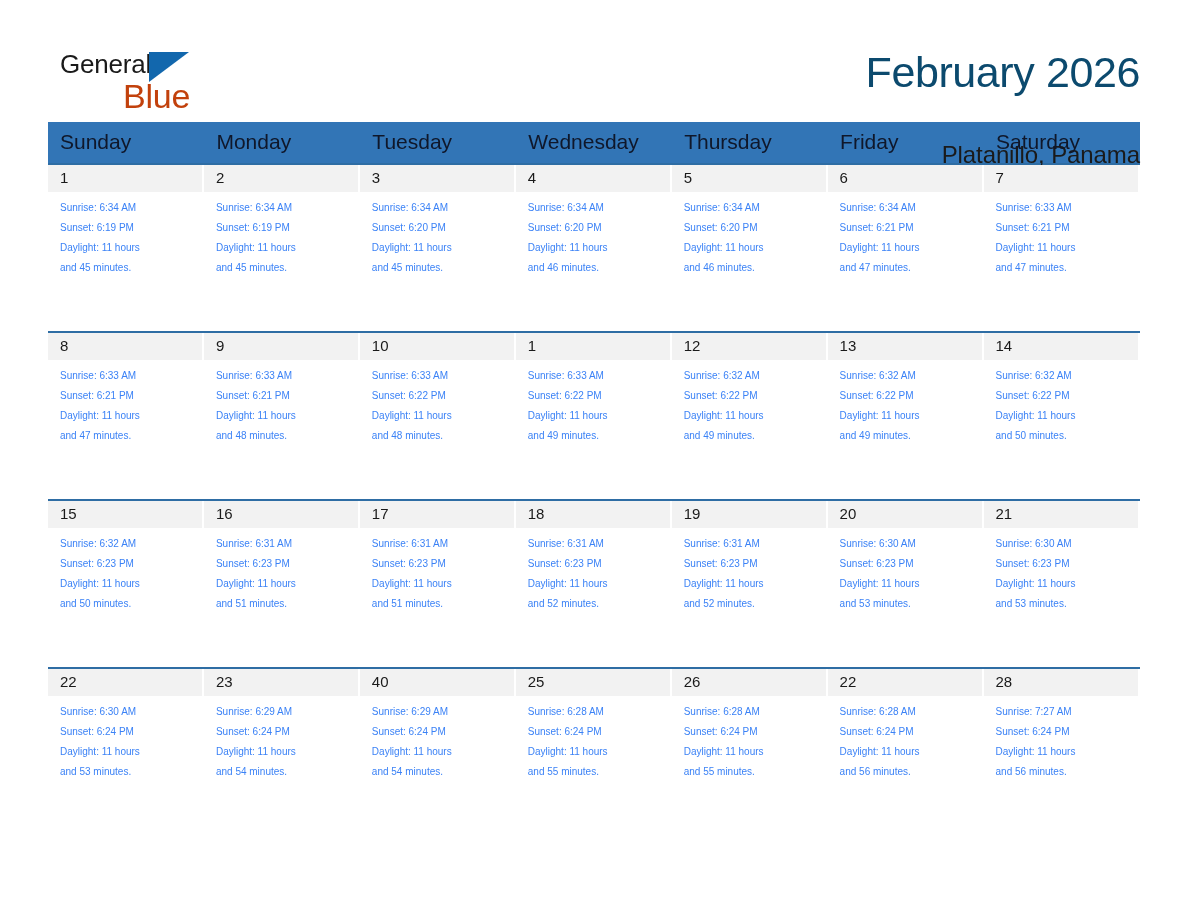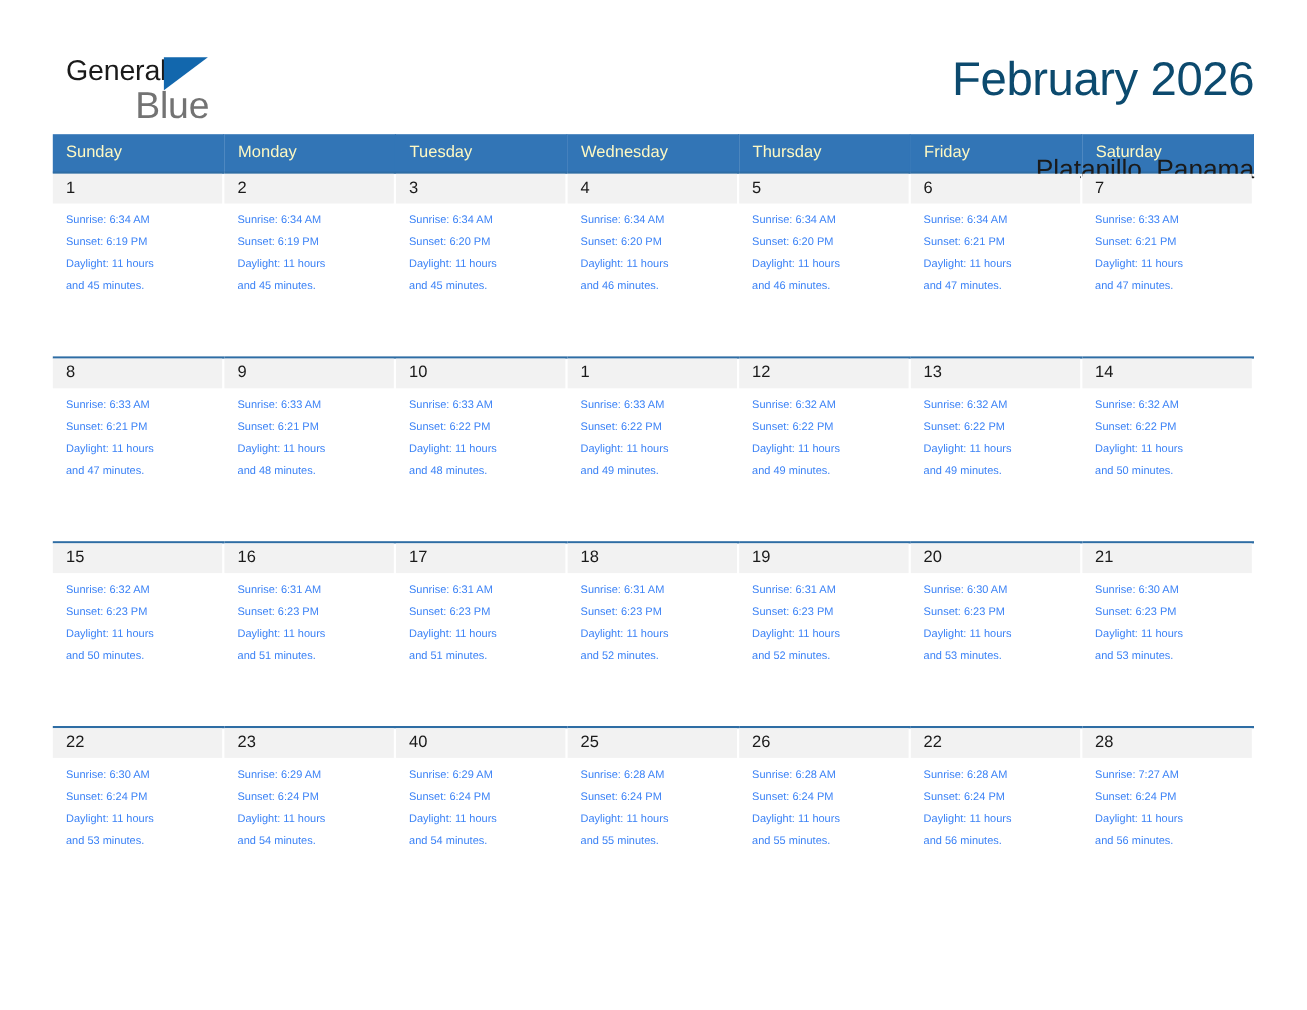--- a/index.html
+++ b/index.html
@@ -49,21 +49,21 @@
     height: 0;
     border-left: 40px solid #1267ad;
     border-bottom: 30px solid transparent;
   }
   .logo-blue {
     position: absolute;
     left: 75px;
     top: 32px;
     font-size: 34px;
     line-height: 40px;
-    color: #737373;
+    color: #c2410c;
     letter-spacing: -0.2px;
   }
   .title-block {
     text-align: right;
     padding-top: 2px;
   }
   .cal-title {
     font-size: 43px;
     line-height: 52px;
     font-weight: normal;
@@ -81,22 +81,22 @@
 
   
   .calendar {
     width: 1092px;
     margin-top: 12px;
     border-collapse: collapse;
     table-layout: fixed;
   }
   .calendar th {
     background: #3275b6;
-    color: #fef9c3;
-    font-size: 15px;
+    color: #0f172a;
+    font-size: 21px;
     font-weight: normal;
     text-align: left;
     padding: 8px 0 9px 12px;
     border-right: 1px solid #3275b6;
   }
   .weekrow > td {
     vertical-align: top;
     padding: 0;
     border-top: 2px solid #2e6da4;
     background: #ffffff;

